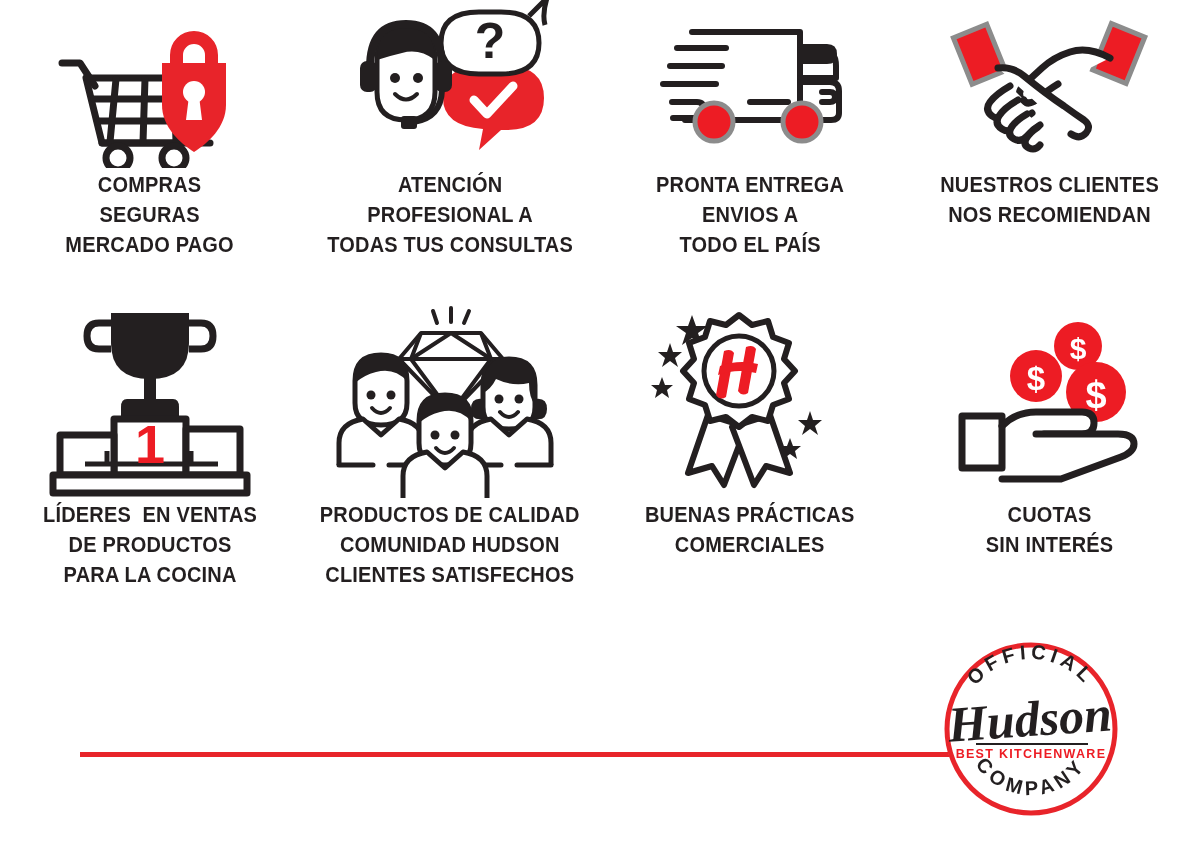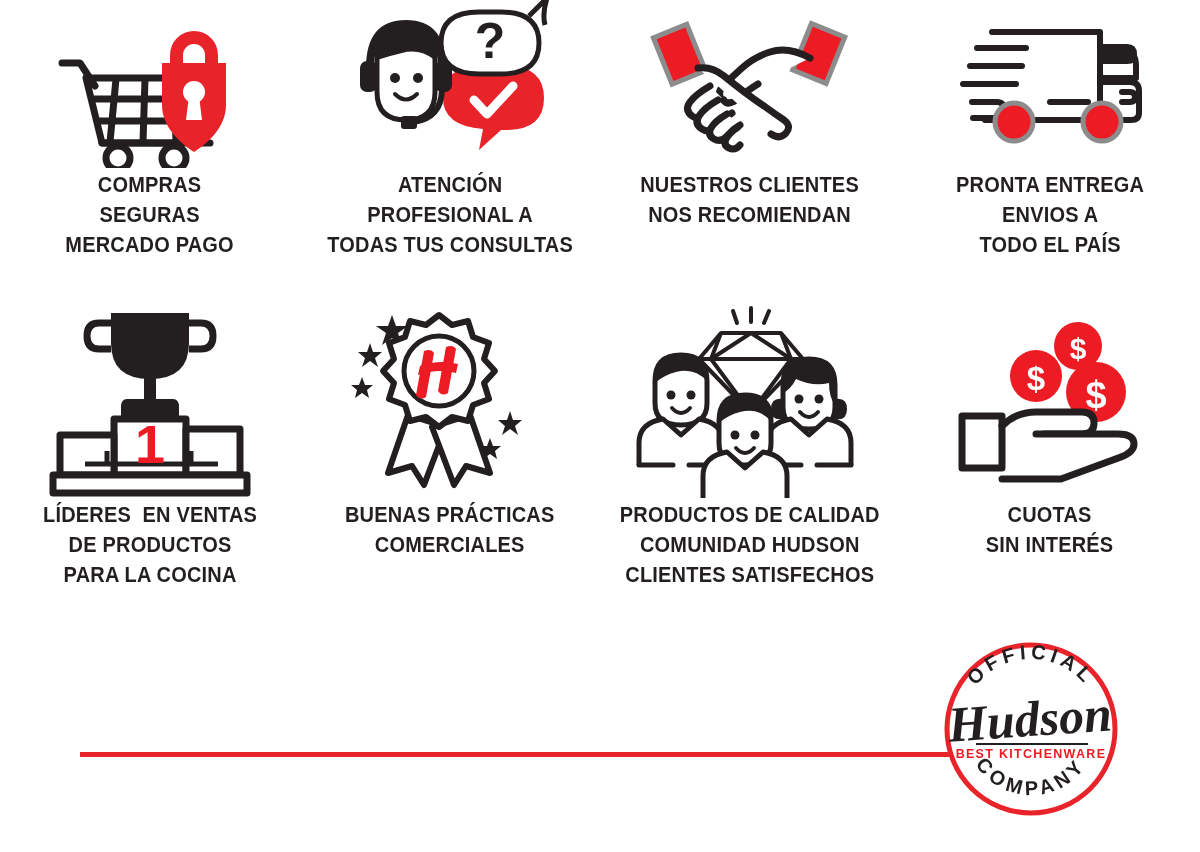--- a/index.html
+++ b/index.html
@@ -139,47 +139,20 @@
           <path d="M99 92 q-1 28 -28 32" fill="none" stroke="#231f20" stroke-width="6"></path>
           <rect x="58" y="118" width="16" height="13" rx="3" fill="#231f20"></rect>
         </svg>
       </div>
       <div class="benefit-label"><span>ATENCIÓN</span><br><span>PROFESIONAL A</span><br><span>TODAS TUS CONSULTAS</span></div>
     </div>
 
     <div class="benefit-cell">
       <div class="icon-box">
         <svg class="ico" width="200" height="150" viewBox="0 0 200 150">
-
-          <g transform="rotate(-22 32 40)">
-            <rect x="10" y="18" width="36" height="50" fill="#ed1c24" stroke="#8c8c8c" stroke-width="5"></rect>
-          </g>
-
-          <g transform="rotate(22 168 40)">
-            <rect x="152" y="18" width="36" height="50" fill="#ed1c24" stroke="#8c8c8c" stroke-width="5"></rect>
-          </g>
-          <g fill="#ffffff" stroke="#231f20" stroke-width="7" stroke-linecap="round" stroke-linejoin="round">
-
-            <path d="M160 48 q-22 -12 -40 -6 q-16 5 -28 16 q-10 9 -18 17 q-8 8 -2 15 q6 6 14 0 q12 -10 22 -16"></path>
-
-            <path d="M48 58 q14 -2 26 8 q22 18 40 30 q11 8 20 14 q8 6 2 13 q-6 7 -15 1"></path>
-
-            <path d="M60 76 q-14 8 -20 16 q-6 8 2 14 q8 6 16 -2 q8 -8 16 -14"></path>
-            <path d="M68 90 q-14 8 -19 16 q-5 8 3 13 q8 5 15 -3 q7 -8 15 -13"></path>
-            <path d="M77 104 q-12 7 -16 14 q-4 7 3 11 q7 4 13 -3 q6 -7 13 -11"></path>
-            <path d="M88 117 q-9 6 -12 12 q-3 6 3 9 q6 3 11 -3"></path>
-          </g>
-        </svg>
-      </div>
-      <div class="benefit-label"><span>NUESTROS CLIENTES</span><br><span>NOS RECOMIENDAN</span></div>
-    </div>
-
-    <div class="benefit-cell">
-      <div class="icon-box">
-        <svg class="ico" width="200" height="150" viewBox="0 0 200 150">
           <g fill="none" stroke="#231f20" stroke-width="6" stroke-linecap="round" stroke-linejoin="round">
 
             <path d="M42 22 H150 V110 H35"></path>
 
             <path d="M150 40 h22 q14 0 14 16 v12 h-36"></path>
             <path d="M150 72 h30 q9 0 9 9 v22 q0 7 -8 7 h-31"></path>
             <path d="M172 82 h8 q5 0 5 5 q0 5 -5 5 h-8"></path>
 
             <line x1="27" y1="38" x2="76" y2="38"></line>
             <line x1="20" y1="56" x2="72" y2="56"></line>
@@ -190,20 +163,47 @@
 
           <path d="M152 34 h25 q10 0 10 10 q0 10 -10 10 h-25 z" fill="#231f20"></path>
 
           <circle cx="64" cy="112" r="19" fill="#ed1c24" stroke="#8c8c8c" stroke-width="5"></circle>
           <circle cx="152" cy="112" r="19" fill="#ed1c24" stroke="#8c8c8c" stroke-width="5"></circle>
         </svg>
       </div>
       <div class="benefit-label"><span>PRONTA ENTREGA</span><br><span>ENVIOS A</span><br><span>TODO EL PAÍS</span></div>
     </div>
 
+    <div class="benefit-cell">
+      <div class="icon-box">
+        <svg class="ico" width="200" height="150" viewBox="0 0 200 150">
+
+          <g transform="rotate(-22 32 40)">
+            <rect x="10" y="18" width="36" height="50" fill="#ed1c24" stroke="#8c8c8c" stroke-width="5"></rect>
+          </g>
+
+          <g transform="rotate(22 168 40)">
+            <rect x="152" y="18" width="36" height="50" fill="#ed1c24" stroke="#8c8c8c" stroke-width="5"></rect>
+          </g>
+          <g fill="#ffffff" stroke="#231f20" stroke-width="7" stroke-linecap="round" stroke-linejoin="round">
+
+            <path d="M160 48 q-22 -12 -40 -6 q-16 5 -28 16 q-10 9 -18 17 q-8 8 -2 15 q6 6 14 0 q12 -10 22 -16"></path>
+
+            <path d="M48 58 q14 -2 26 8 q22 18 40 30 q11 8 20 14 q8 6 2 13 q-6 7 -15 1"></path>
+
+            <path d="M60 76 q-14 8 -20 16 q-6 8 2 14 q8 6 16 -2 q8 -8 16 -14"></path>
+            <path d="M68 90 q-14 8 -19 16 q-5 8 3 13 q8 5 15 -3 q7 -8 15 -13"></path>
+            <path d="M77 104 q-12 7 -16 14 q-4 7 3 11 q7 4 13 -3 q6 -7 13 -11"></path>
+            <path d="M88 117 q-9 6 -12 12 q-3 6 3 9 q6 3 11 -3"></path>
+          </g>
+        </svg>
+      </div>
+      <div class="benefit-label"><span>NUESTROS CLIENTES</span><br><span>NOS RECOMIENDAN</span></div>
+    </div>
+
   </div>
 
   <div class="benefit-row row-2">
 
     <div class="benefit-cell">
       <div class="icon-box">
         <svg class="ico" width="215" height="195" viewBox="0 0 215 195">
 
           <path d="M68 10 h78 v30 q0 36 -39 36 q-39 0 -39 -36 z" fill="#231f20"></path>
           <path d="M68 20 h-12 q-12 0 -12 13 q0 13 12 13 h12" fill="none" stroke="#231f20" stroke-width="7"></path>
@@ -222,50 +222,20 @@
           </g>
           <g stroke="#231f20" stroke-width="5">
             <line x1="42" y1="161" x2="175" y2="161"></line>
             <line x1="64" y1="148" x2="64" y2="161"></line>
             <line x1="148" y1="148" x2="148" y2="161"></line>
           </g>
           <text x="107" y="160" font-family="'Liberation Sans', sans-serif" font-size="54" font-weight="bold" fill="#ed1c24" text-anchor="middle">1</text>
         </svg>
       </div>
       <div class="benefit-label"><span>LÍDERES  EN VENTAS</span><br><span>DE PRODUCTOS</span><br><span>PARA LA COCINA</span></div>
-    </div>
-
-    <div class="benefit-cell">
-      <div class="icon-box">
-        <svg class="ico" width="200" height="195" viewBox="0 0 200 195">
-
-          <g fill="#231f20">
-            <polygon points="42,12 46,23 58,23 48,30 52,42 42,35 32,42 36,30 26,23 38,23"></polygon>
-            <polygon points="20,40 23,49 32,49 25,55 28,64 20,58 12,64 15,55 8,49 17,49"></polygon>
-            <polygon points="12,74 15,82 23,82 17,87 19,95 12,90 5,95 7,87 1,82 9,82"></polygon>
-            <polygon points="160,108 163,117 172,117 165,123 168,132 160,126 152,132 155,123 148,117 157,117"></polygon>
-            <polygon points="140,135 143,143 151,143 145,148 147,156 140,151 133,156 135,148 129,143 137,143"></polygon>
-          </g>
-
-          <g fill="#ffffff" stroke="#231f20" stroke-width="6" stroke-linejoin="round">
-            <path d="M58 112 L38 170 L62 163 L74 182 L96 124 Z"></path>
-            <path d="M120 112 L140 170 L116 163 L104 182 L82 124 Z"></path>
-          </g>
-
-          <path d="M89 12 l13 10 l16 -4 l5 16 l16 6 l-5 16 l11 12 l-11 12 l5 16 l-16 6 l-5 16 l-16 -4 l-13 10 l-13 -10 l-16 4 l-5 -16 l-16 -6 l5 -16 l-11 -12 l11 -12 l-5 -16 l16 -6 l5 -16 l16 4 z" fill="#ffffff" stroke="#231f20" stroke-width="6" stroke-linejoin="round"></path>
-          <circle cx="89" cy="68" r="35" fill="#ffffff" stroke="#231f20" stroke-width="5"></circle>
-
-          <g fill="#ed1c24">
-            <path d="M74 48 q7 -3 10 2 l-8 44 q-6 4 -10 -2 z"></path>
-            <path d="M96 44 q7 -3 10 2 l-8 44 q-6 4 -10 -2 z"></path>
-            <path d="M70 63 q19 -7 38 -2 l-2 9 q-19 -5 -38 2 z"></path>
-          </g>
-        </svg>
-      </div>
-      <div class="benefit-label"><span>BUENAS PRÁCTICAS</span><br><span>COMERCIALES</span></div>
     </div>
 
     <div class="benefit-cell">
       <div class="icon-box">
         <svg class="ico" width="235" height="195" viewBox="0 0 235 195">
 
           <g stroke="#231f20" stroke-width="4" stroke-linecap="round">
             <line x1="100" y1="8" x2="104" y2="20"></line>
             <line x1="118" y1="5" x2="118" y2="19"></line>
             <line x1="136" y1="8" x2="131" y2="20"></line>
@@ -304,20 +274,50 @@
             <path d="M86 118 q0 -26 26 -26 q26 0 26 26 v22 q0 22 -26 22 q-26 0 -26 -22 z"></path>
           </g>
           <path d="M86 120 q0 -30 26 -30 q26 0 26 28 q-13 -14 -31 -9 q-12 3 -21 11 z" fill="#231f20"></path>
           <circle cx="102" cy="132" r="4.5" fill="#231f20"></circle>
           <circle cx="122" cy="132" r="4.5" fill="#231f20"></circle>
           <path d="M103 145 q9 10 18 0" fill="none" stroke="#231f20" stroke-width="4" stroke-linecap="round"></path>
           <path d="M70 195 v-22 q0 -20 24 -24 l18 16 l18 -16 q24 4 24 24 v22" fill="#ffffff" stroke="#231f20" stroke-width="5" stroke-linejoin="round"></path>
         </svg>
       </div>
       <div class="benefit-label"><span>PRODUCTOS DE CALIDAD</span><br><span>COMUNIDAD HUDSON</span><br><span>CLIENTES SATISFECHOS</span></div>
+    </div>
+
+    <div class="benefit-cell">
+      <div class="icon-box">
+        <svg class="ico" width="200" height="195" viewBox="0 0 200 195">
+
+          <g fill="#231f20">
+            <polygon points="42,12 46,23 58,23 48,30 52,42 42,35 32,42 36,30 26,23 38,23"></polygon>
+            <polygon points="20,40 23,49 32,49 25,55 28,64 20,58 12,64 15,55 8,49 17,49"></polygon>
+            <polygon points="12,74 15,82 23,82 17,87 19,95 12,90 5,95 7,87 1,82 9,82"></polygon>
+            <polygon points="160,108 163,117 172,117 165,123 168,132 160,126 152,132 155,123 148,117 157,117"></polygon>
+            <polygon points="140,135 143,143 151,143 145,148 147,156 140,151 133,156 135,148 129,143 137,143"></polygon>
+          </g>
+
+          <g fill="#ffffff" stroke="#231f20" stroke-width="6" stroke-linejoin="round">
+            <path d="M58 112 L38 170 L62 163 L74 182 L96 124 Z"></path>
+            <path d="M120 112 L140 170 L116 163 L104 182 L82 124 Z"></path>
+          </g>
+
+          <path d="M89 12 l13 10 l16 -4 l5 16 l16 6 l-5 16 l11 12 l-11 12 l5 16 l-16 6 l-5 16 l-16 -4 l-13 10 l-13 -10 l-16 4 l-5 -16 l-16 -6 l5 -16 l-11 -12 l11 -12 l-5 -16 l16 -6 l5 -16 l16 4 z" fill="#ffffff" stroke="#231f20" stroke-width="6" stroke-linejoin="round"></path>
+          <circle cx="89" cy="68" r="35" fill="#ffffff" stroke="#231f20" stroke-width="5"></circle>
+
+          <g fill="#ed1c24">
+            <path d="M74 48 q7 -3 10 2 l-8 44 q-6 4 -10 -2 z"></path>
+            <path d="M96 44 q7 -3 10 2 l-8 44 q-6 4 -10 -2 z"></path>
+            <path d="M70 63 q19 -7 38 -2 l-2 9 q-19 -5 -38 2 z"></path>
+          </g>
+        </svg>
+      </div>
+      <div class="benefit-label"><span>BUENAS PRÁCTICAS</span><br><span>COMERCIALES</span></div>
     </div>
 
     <div class="benefit-cell">
       <div class="icon-box">
         <svg class="ico" width="200" height="180" viewBox="0 0 200 180">
 
           <circle cx="128" cy="36" r="24" fill="#ed1c24"></circle>
           <text x="128" y="49" font-family="'Liberation Sans', sans-serif" font-size="30" font-weight="bold" fill="#ffffff" text-anchor="middle">$</text>
           <circle cx="86" cy="66" r="26" fill="#ed1c24"></circle>
           <text x="86" y="80" font-family="'Liberation Sans', sans-serif" font-size="33" font-weight="bold" fill="#ffffff" text-anchor="middle">$</text>

